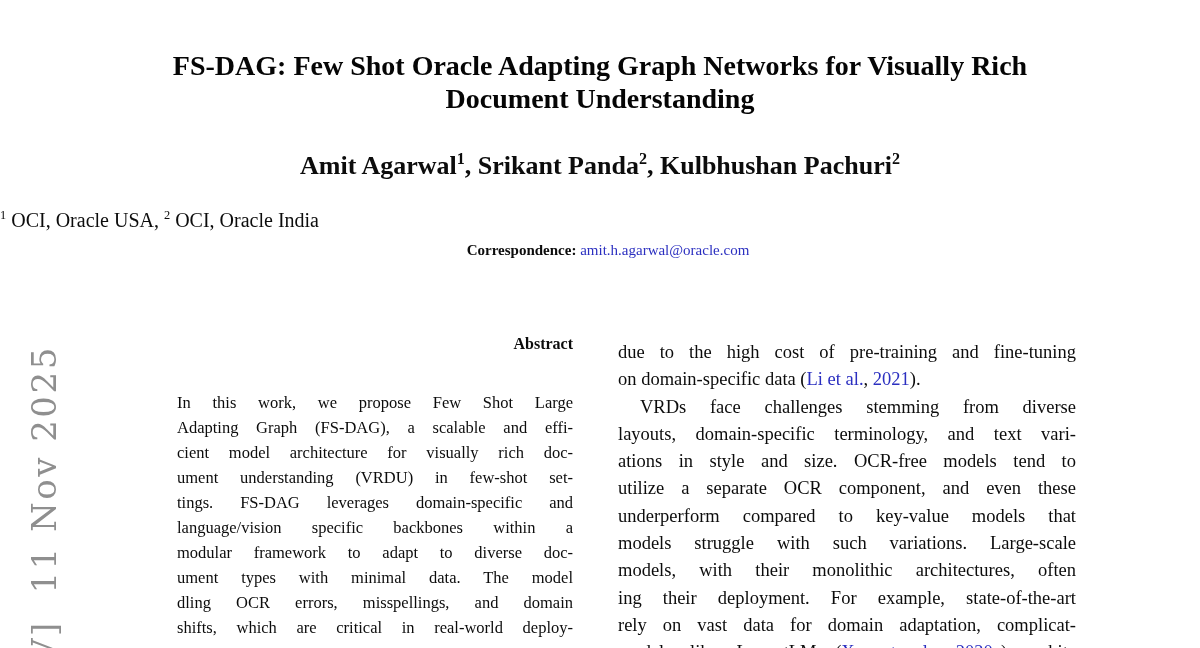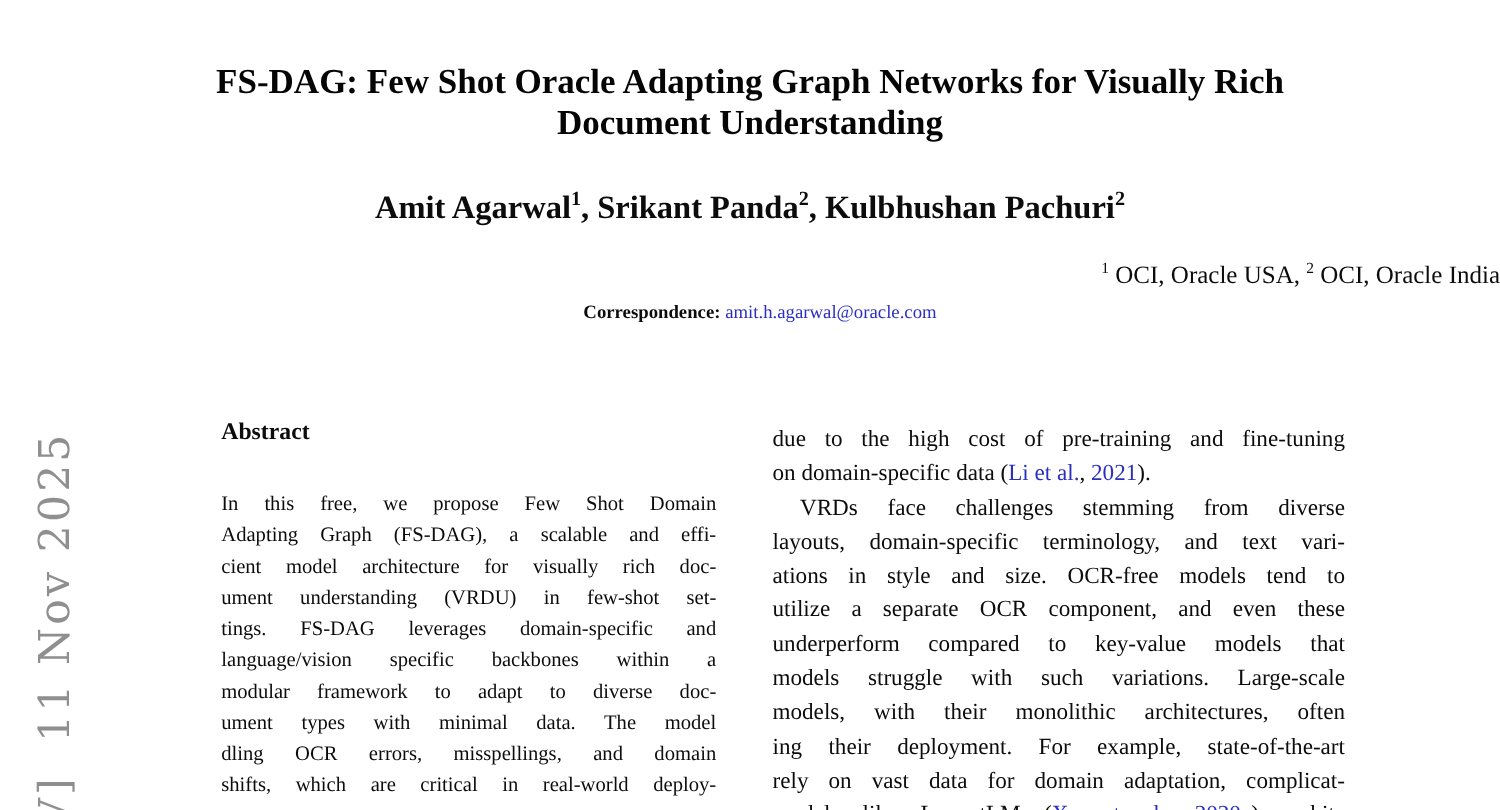--- a/index.html
+++ b/index.html
@@ -11,25 +11,25 @@
     position:absolute; left:24px; top:663px;
     transform:rotate(-90deg); transform-origin:0 0;
     font-family:"DejaVu Serif","Liberation Serif",serif;
     font-size:34px; letter-spacing:2.5px; color:#8f8f8f; white-space:pre;
   }
 
   .title { position:absolute; left:60px; right:60px; top:49px; text-align:center;
            font-weight:bold; font-size:28px; line-height:33px; color:#050505; }
   .authors { position:absolute; left:0; right:0; top:151px; text-align:center;
              font-weight:bold; font-size:26px; }
-  .affil { position:absolute; left:0; right:0; top:209px; text-align:right; font-size:20px; }
+  .affil { position:absolute; left:0; right:0; top:209px; text-align:left; font-size:20px; }
   .corr  { position:absolute; left:0; right:0; top:242px; text-align:center; font-size:15px;padding-left:16px; }
 
-  .abs-head { position:absolute; left:177px; width:396px; top:335px; text-align:left;
-              font-weight:bold; font-size:19px; }
+  .abs-head { position:absolute; left:177px; width:396px; top:335px; text-align:right;
+              font-weight:bold; font-size:16px; }
   .abs-body { position:absolute; left:177px; width:396px; top:390px; font-size:16.5px; }
   .abs-body .tline { line-height:25px; height:25px; }
 
   .col-right { position:absolute; left:618px; width:458px; top:339px; font-size:18.5px; }
   .col-right .tline { line-height:27.3px; height:27.3px; }
 
   .tline { text-align:justify; text-align-last:justify; }
   .tline.last { text-align-last:left; }
   .tline.ind { text-indent:22px; }
 
@@ -51,21 +51,21 @@
 
   <div class="authors"><span>Amit Agarwal</span><span class="st-sup">1</span><span>, Srikant Panda</span><span class="st-sup">2</span><span>, Kulbhushan Pachuri</span><span class="st-sup">2</span></div>
 
   <div class="affil"><span class="st-sup">1</span><span> OCI, Oracle USA, </span><span class="st-sup">2</span><span> OCI, Oracle India</span></div>
 
   <div class="corr"><span class="st-b">Correspondence: </span><span class="st-link">amit.h.agarwal@oracle.com</span></div>
 
   <div class="abs-head">Abstract</div>
 
   <div class="abs-body">
-      <div class="tline"><span>In this free, we propose Few Shot Domain</span></div>
+      <div class="tline"><span>In this work, we propose Few Shot Large</span></div>
       <div class="tline"><span>Adapting Graph (FS-DAG), a scalable and effi-</span></div>
       <div class="tline"><span>cient model architecture for visually rich doc-</span></div>
       <div class="tline"><span>ument understanding (VRDU) in few-shot set-</span></div>
       <div class="tline"><span>tings. FS-DAG leverages domain-specific and</span></div>
       <div class="tline"><span>language/vision specific backbones within a</span></div>
       <div class="tline"><span>modular framework to adapt to diverse doc-</span></div>
       <div class="tline"><span>ument types with minimal data. The model</span></div>
       <div class="tline"><span>dling OCR errors, misspellings, and domain</span></div>
       <div class="tline"><span>shifts, which are critical in real-world deploy-</span></div>
     </div>

